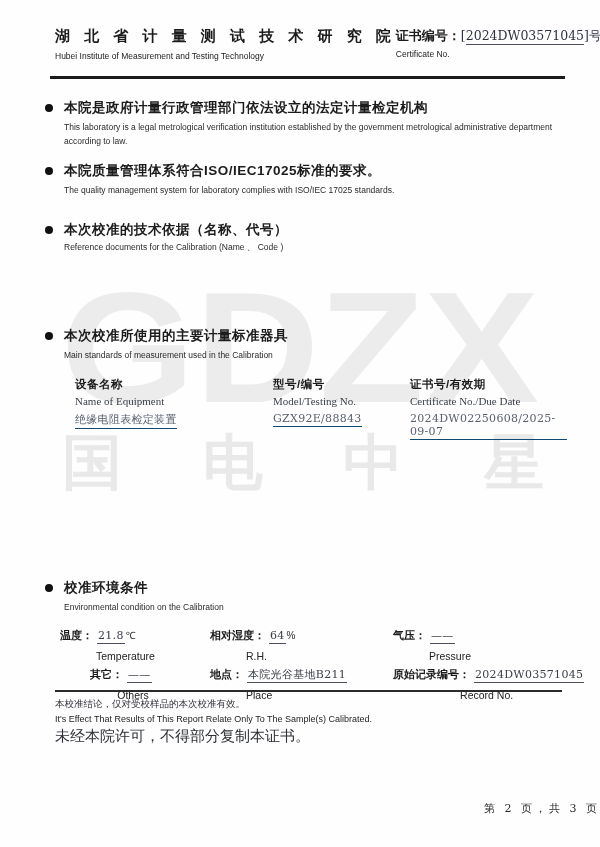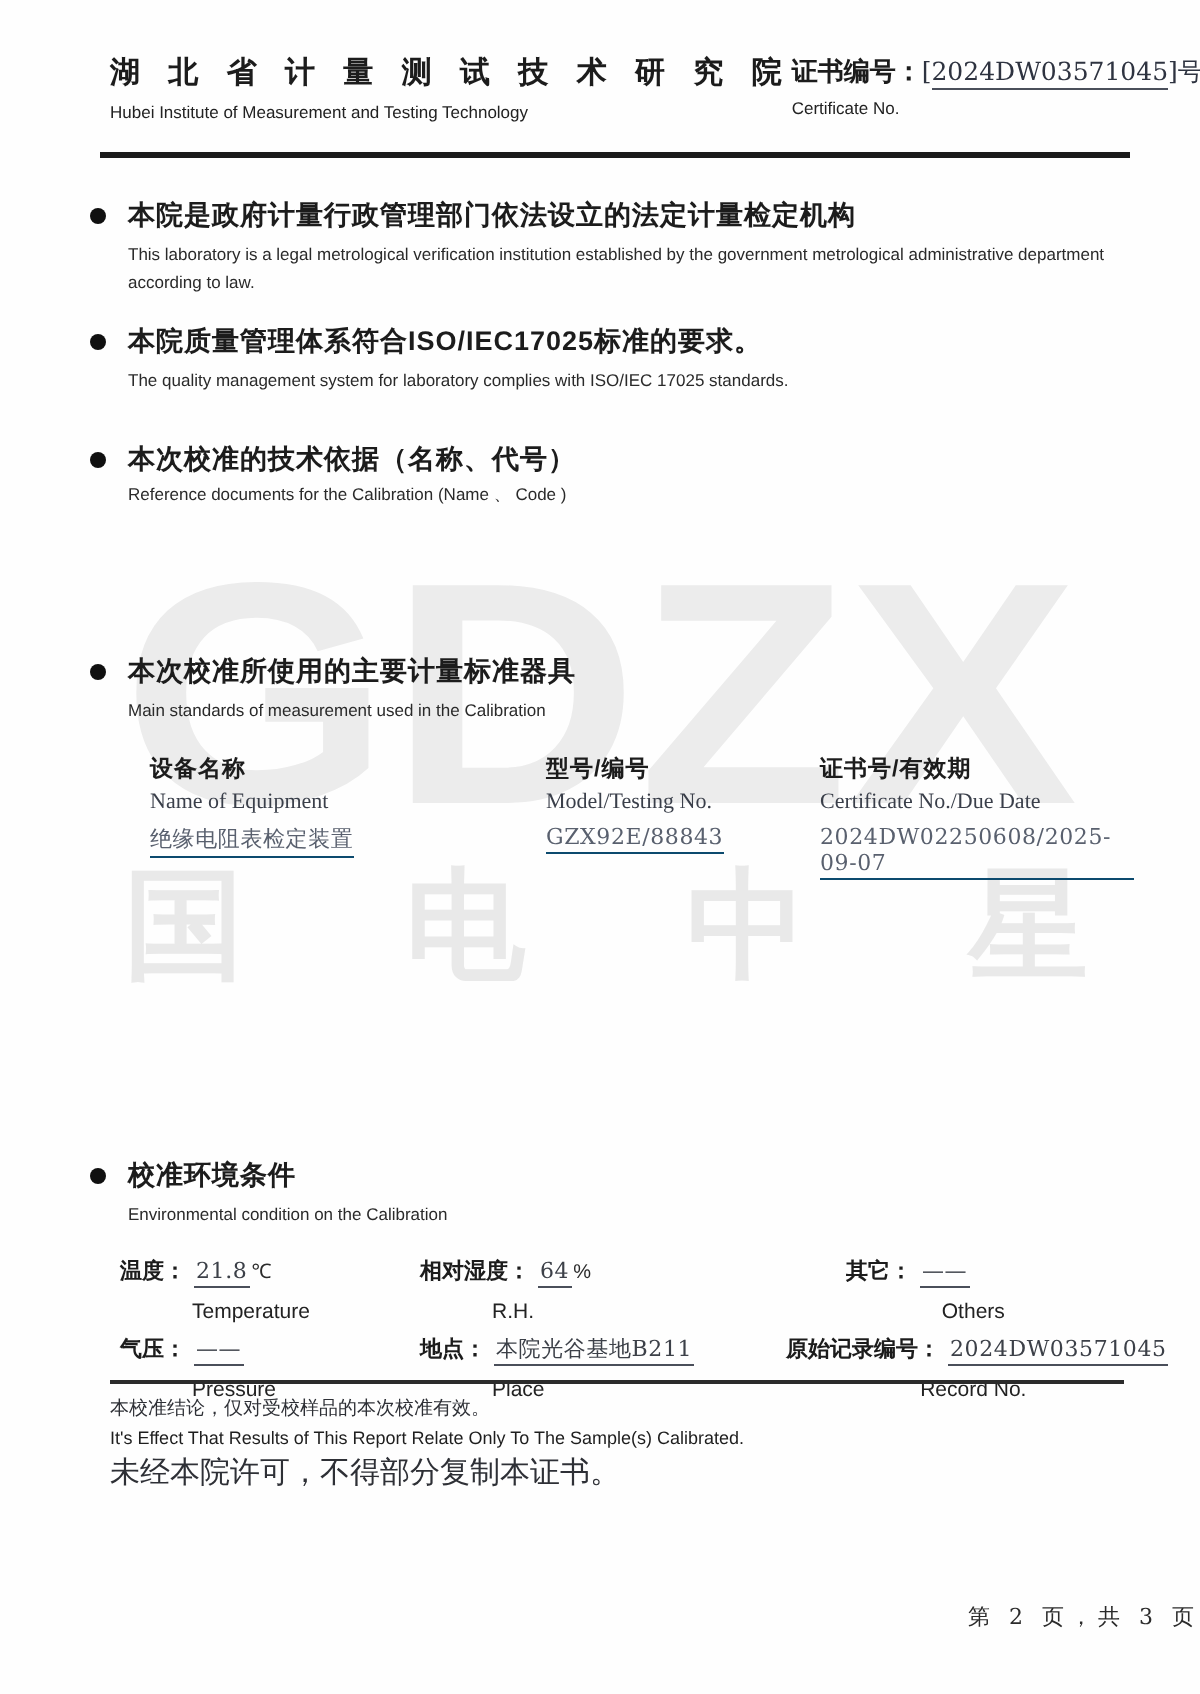--- a/index.html
+++ b/index.html
@@ -160,28 +160,28 @@
       <div class="env-cell">
         <div class="env-vline"><span class="env-lc">温度：</span><span class="env-val">21.8</span><span class="env-unit">℃</span></div>
         <div class="env-le">Temperature</div>
       </div>
 
       <div class="env-cell">
         <div class="env-vline"><span class="env-lc">相对湿度：</span><span class="env-val">64</span><span class="env-unit">%</span></div>
         <div class="env-le">R.H.</div>
       </div>
 
+      <div class="env-cell">
+        <div class="env-vline"><span class="env-lc">气压：</span><span class="env-val">——</span></div>
+        <div class="env-le">Pressure</div>
+      </div>
+
       <div class="env-cell c3-pad c3-center">
         <div class="env-vline"><span class="env-lc">其它：</span><span class="env-val">——</span></div>
         <div class="env-le">Others</div>
-      </div>
-
-      <div class="env-cell">
-        <div class="env-vline"><span class="env-lc">气压：</span><span class="env-val">——</span></div>
-        <div class="env-le">Pressure</div>
       </div>
 
       <div class="env-cell">
         <div class="env-vline"><span class="env-lc">地点：</span><span class="env-val">本院光谷基地B211</span></div>
         <div class="env-le">Place</div>
       </div>
 
       <div class="env-cell c3-center">
         <div class="env-vline"><span class="env-lc">原始记录编号：</span><span class="env-val">2024DW03571045</span></div>
         <div class="env-le">Record No.</div>

